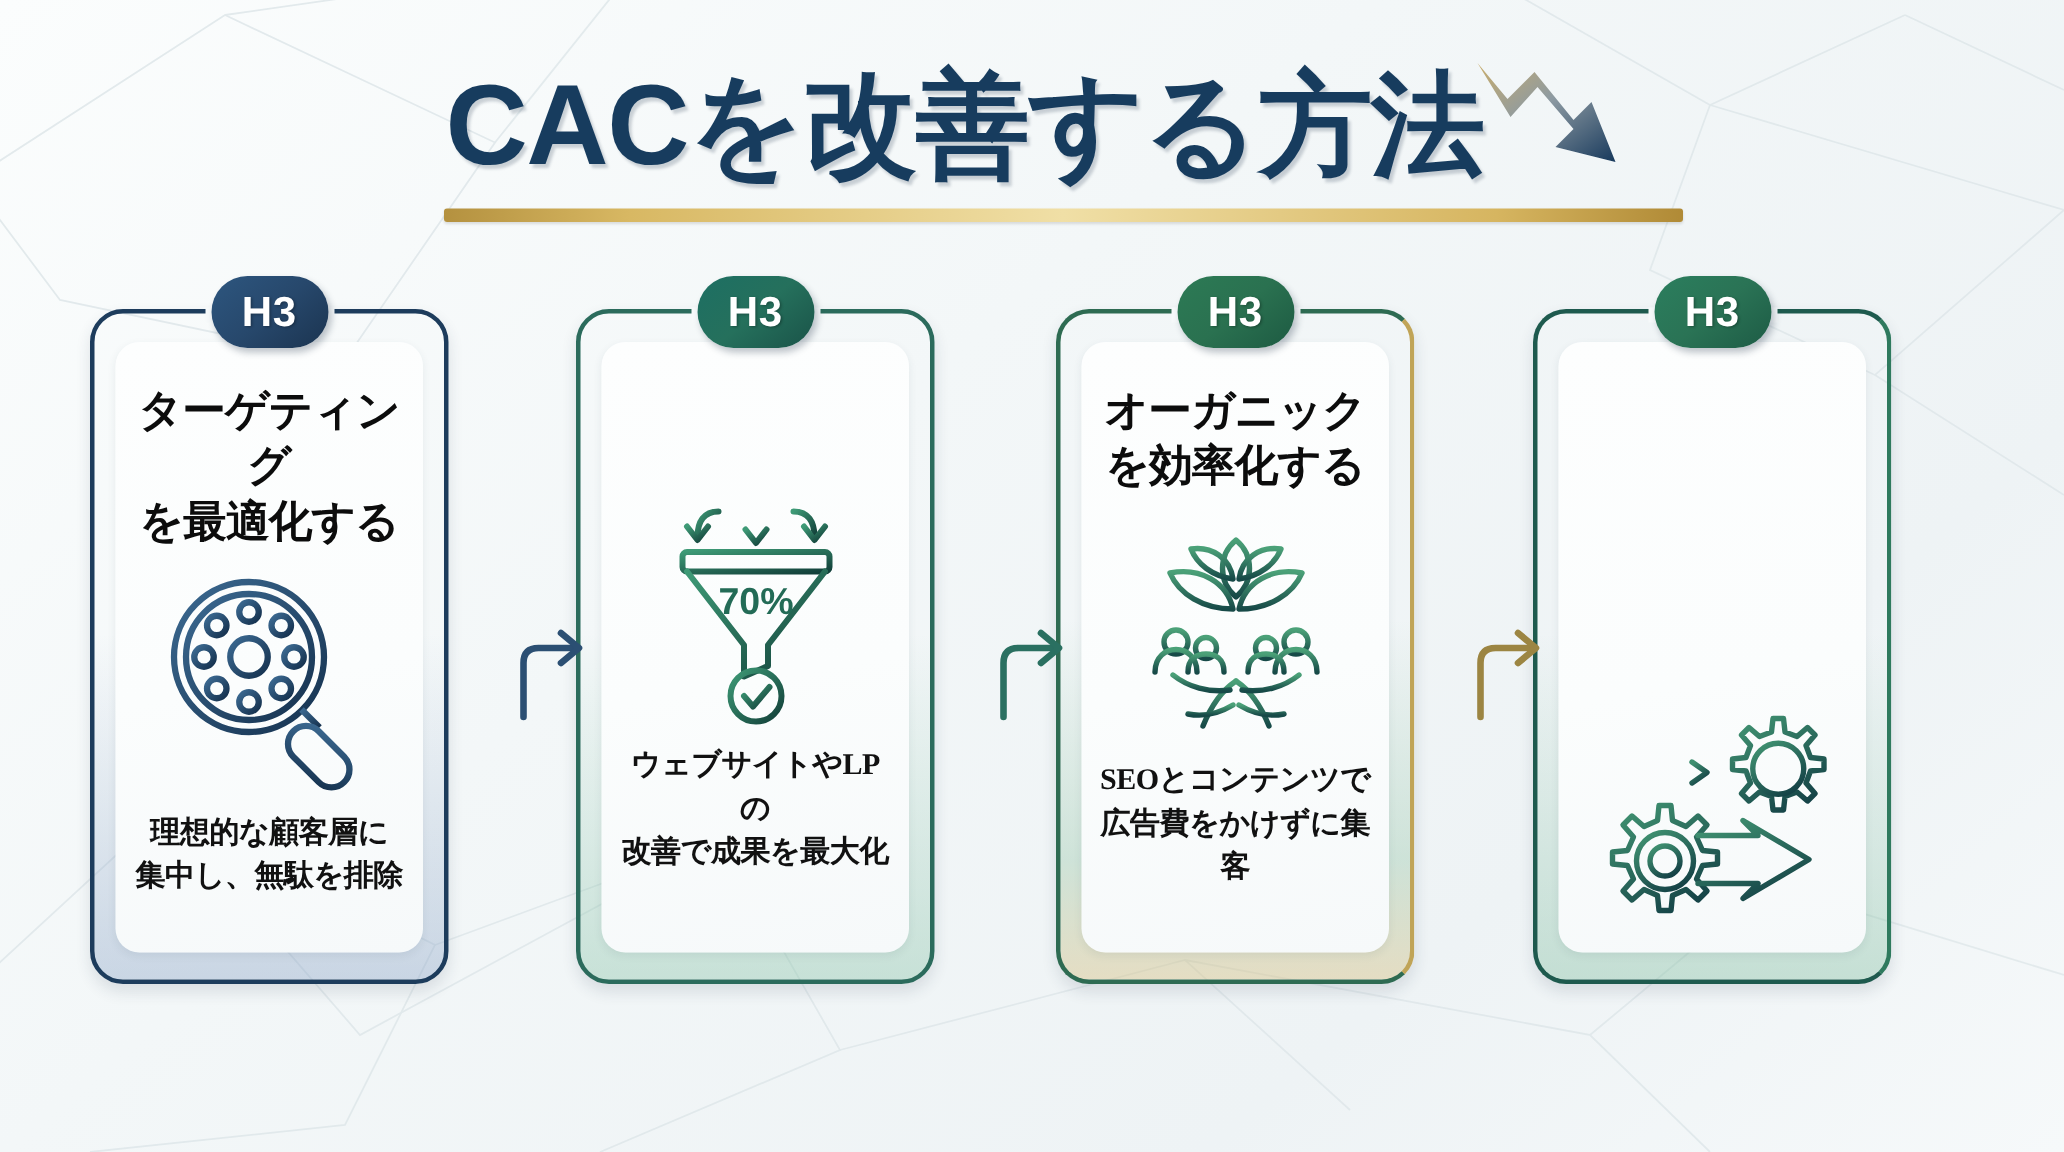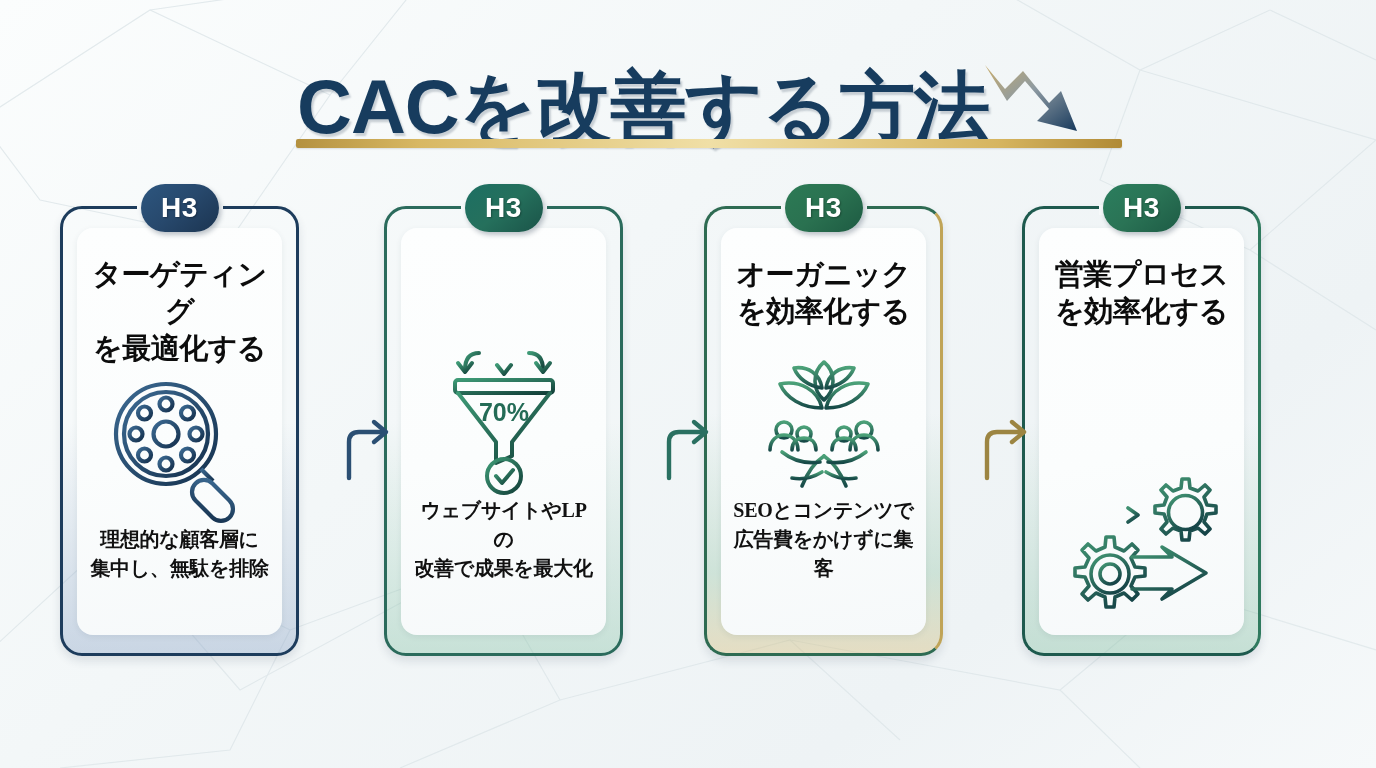--- a/index.html
+++ b/index.html
@@ -13,21 +13,21 @@
   
   .bg-net { position: absolute; inset: 0; z-index: 0; pointer-events: none; }
 
   .stage { position: relative; z-index: 2; width: 1376px; height: 768px; }
 
   
   .title-wrap {
     position: absolute; left: 0; top: 34px; width: 1376px;
     text-align: center;
   }
-  .title-row { display: inline-flex; align-items: flex-end; justify-content: center; margin-top: 23px; }
+  .title-row { display: inline-flex; align-items: flex-end; justify-content: center; }
   .title-text {
     font-size: 76px;
     font-weight: 700;
     letter-spacing: -1px;
     color: #173c5e;
     line-height: 1.0;
     text-shadow: 2px 3px 2px rgba(20,40,65,0.20);
     white-space: nowrap;
   }
   .title-arrow { width: 96px; height: 86px; margin-left: -6px; margin-bottom: 2px; }
@@ -68,20 +68,21 @@
                background: linear-gradient(180deg, rgba(255,255,255,0) 46%, rgba(151,198,168,0.38) 82%, rgba(214,190,125,0.42) 100%); }
   .c3 .frame { border-color: #1e5a4e; border-right-color: #2f7a5e; background: linear-gradient(180deg, rgba(255,255,255,0) 48%, rgba(130,190,160,0.40) 100%); }
 
   .panel {
     position: absolute; left: 17px; right: 17px; top: 22px; bottom: 21px;
     border-radius: 16px;
     background: linear-gradient(170deg, #fdfefe 0%, #fbfdfd 55%, #f6f9fa 100%);
     box-shadow: 0 2px 6px rgba(40,60,80,0.08);
     display: flex; flex-direction: column; align-items: center;
     padding: 28px 10px 18px;
+    gap: 12px;
   }
 
   .badge {
     position: absolute; left: 50%; top: -22px; transform: translateX(-50%);
     width: 78px; height: 48px; border-radius: 24px;
     display: flex; align-items: center; justify-content: center;
     color: #ffffff; font-size: 28px; font-weight: 700; letter-spacing: 0.5px;
     text-shadow: 1px 1px 2px rgba(0,0,0,0.30);
     box-shadow: 2px 3px 5px rgba(20,40,60,0.28);
     z-index: 5;
@@ -276,22 +277,20 @@
 広告費をかけずに集客</div>
       </div>
     </div>
 
     <div class="card c3">
       <div class="frame">
           <span class="notch"></span>
         </div>
       <div class="badge">H3</div>
       <div class="panel">
-        <div class="card-title">営業プロセス
-を効率化する</div>
         <div class="card-icon">
           <svg width="172" height="146" viewBox="0 0 172 146">
             <defs>
                 <linearGradient id="g4" x1="0.2" y1="0" x2="0.8" y2="1">
               <stop offset="0%" stop-color="#3f9070"></stop>
                   <stop offset="100%" stop-color="#133f45"></stop>
             </linearGradient>
               </defs>
             <g fill="none" stroke="url(#g4)" stroke-width="3.6" stroke-linecap="round" stroke-linejoin="round">
               <path d="M44 25 L46 25"></path>

